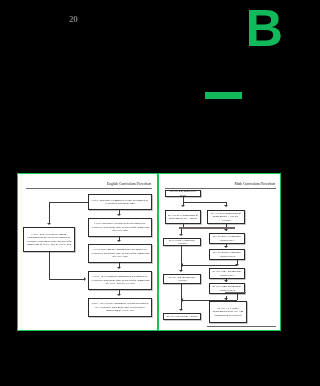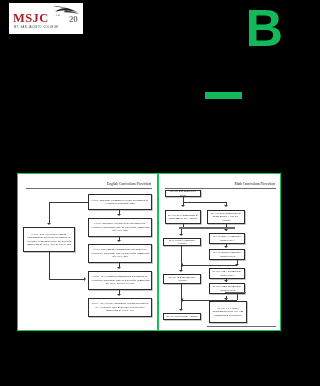--- a/index.html
+++ b/index.html
@@ -183,29 +183,20 @@
     position: absolute;
     height: .5px;
     background: #6b6b6b;
   }
 </style>
 </head>
 <body>
 
 <div class="page">
 
-  <div class="logo-box">
-    <svg class="logo-swoosh" viewBox="0 0 28 13">
-      <path d="M1 1 C9 1 18 3 27 8 C19 5 10 5 3 7 C6 4 10 3 14 3 C8 2.4 4 1.6 1 1 Z" fill="#2b2b2b"></path>
-      <path d="M13 5 C18 5.6 23 7 27 9 C22 8 17 7.2 12 7.2 Z" fill="#4a4a4a"></path>
-    </svg>
-    <div class="logo-word">MSJC</div>
-    <div class="logo-tm">™</div>
-    <div class="logo-sub">MT. SAN JACINTO COLLEGE</div>
-  </div>
 
   <div class="badge-year">20</div>
 
   <div class="big-letter">B</div>
 
   <div class="green-strip"></div>
 
   <div class="sheet">
 
     <div class="col-split"></div>

